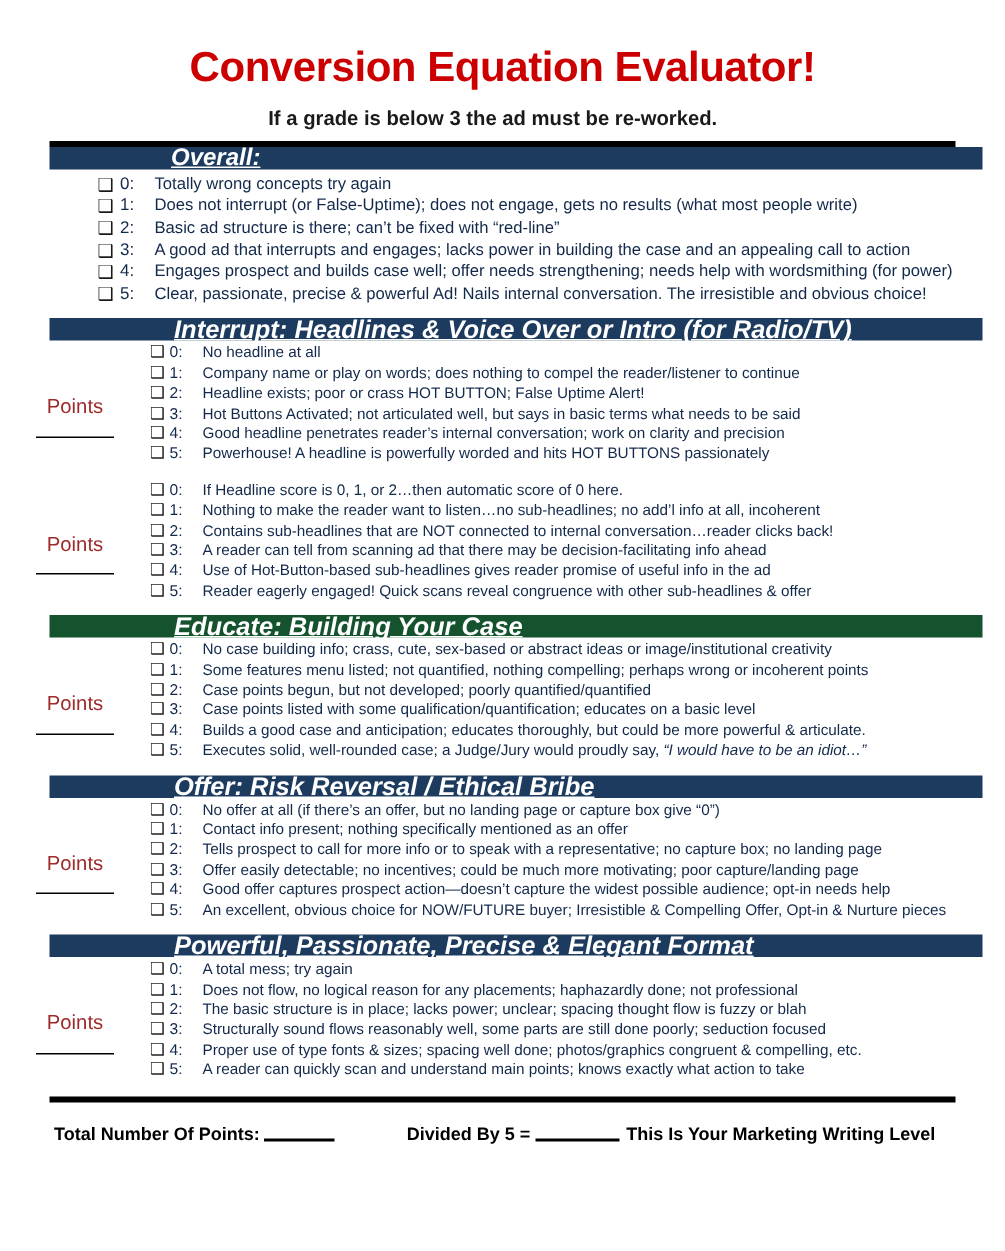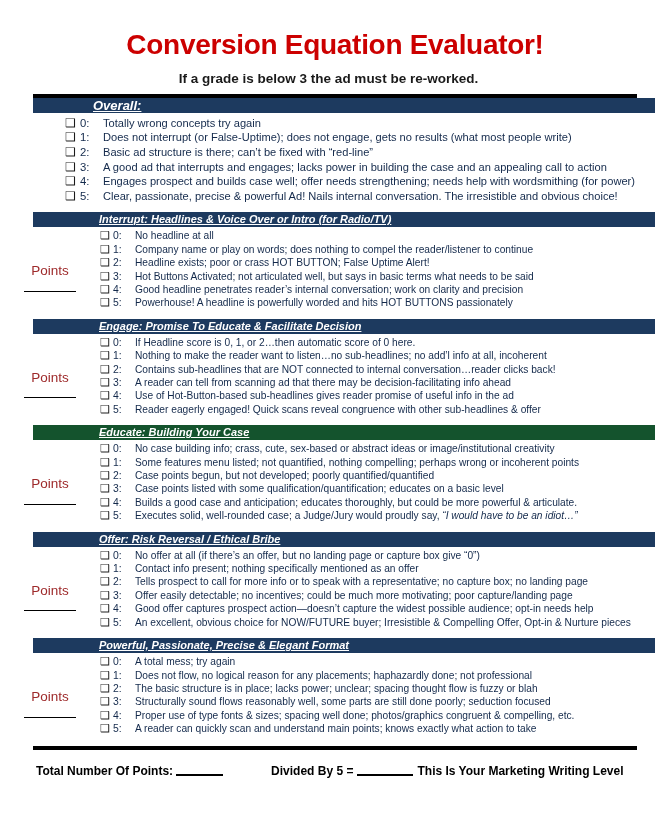--- a/index.html
+++ b/index.html
@@ -52,24 +52,24 @@
     margin: 0 0 0 0;
   }
   .section-bar {
     background: #1D3A5F;
     margin: 0 15px 0 33px;
     height: 15px;
     position: relative;
   }
   .section-bar .bar-label {
     position: absolute;
-    left: 66px;
+    left: 83px;
     top: 0px;
     color: #ffffff;
-    font-size: 11px;
+    font-size: 17px;
     font-weight: bold;
     font-style: italic;
     text-decoration: underline;
     line-height: 15px;
     white-space: nowrap;
   }
 
   .section-body {
     display: flex;
     align-items: stretch;
@@ -127,22 +127,22 @@
   }
   .item .txt {
     flex: 1 1 auto;
     white-space: normal;
     color: #13294B;
   }
   .item .txt i { font-style: italic; }
 
   
   .section.overall .section-bar .bar-label {
-    left: 60px;
-    font-size: 13px;
+    left: 81px;
+    font-size: 16px;
   }
   .section.overall .section-body { padding-top: 1px; }
   .section.overall .points-col {
     width: 33px;
     flex: 0 0 33px;
   }
   .section.overall .items-col { padding-left: 32px; }
   .section.overall .item {
     font-size: 11.1px;
     line-height: 14.6px;
@@ -268,23 +268,20 @@
             <div class="item">
               <span class="cb">❑</span>
               <span class="num">5:</span>
               <span class="txt">Powerhouse! A headline is powerfully worded and hits HOT BUTTONS passionately</span>
             </div>
           </div>
         </div>
       </div>
       <div class="gap"></div>
       <div class="section">
-        <div class="section-bar" style="background: rgb(29, 58, 95);">
-          <span class="bar-label">Engage: Promise To Educate &amp; Facilitate Decision</span>
-        </div>
         <div class="section-body">
           <div class="points-col">
             <div class="points-label" style="color: rgb(158, 42, 43);">Points</div>
             <div class="points-blank"></div>
           </div>
           <div class="items-col">
             <div class="item">
               <span class="cb">❑</span>
               <span class="num">0:</span>
               <span class="txt">If Headline score is 0, 1, or 2…then automatic score of 0 here.</span>

